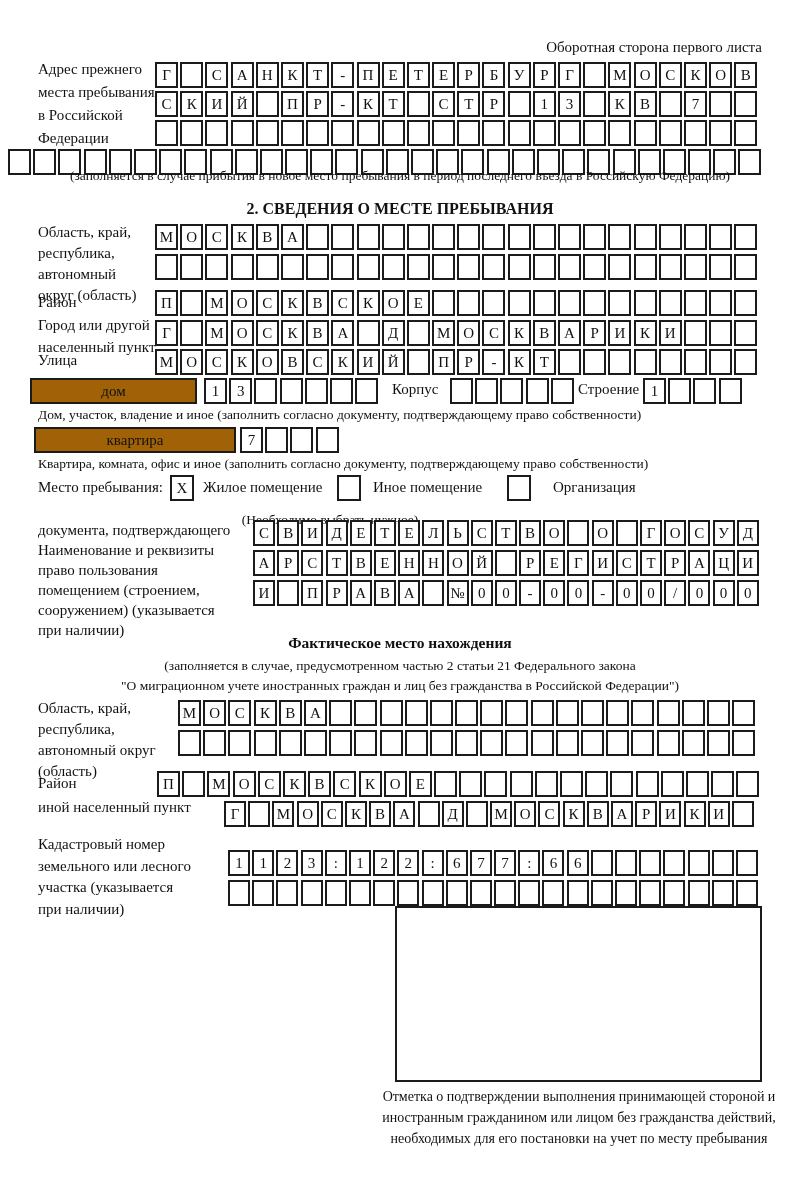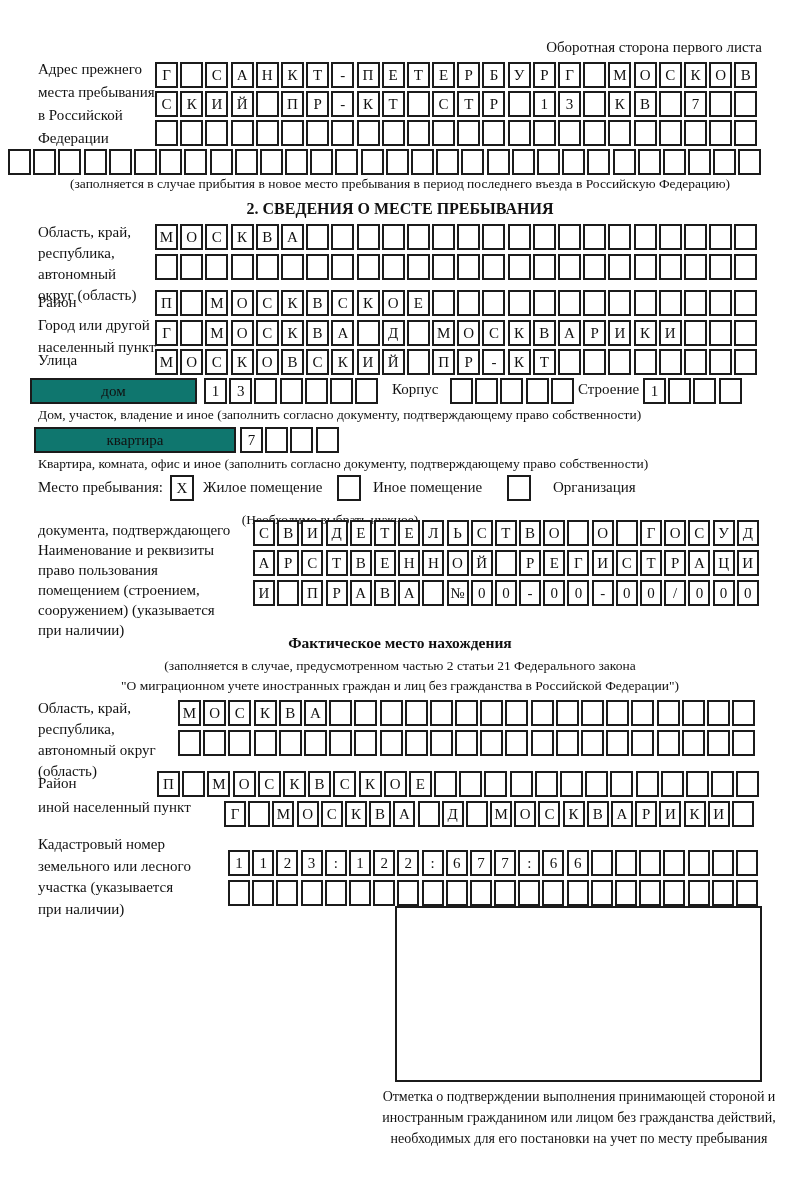--- a/index.html
+++ b/index.html
@@ -13,21 +13,21 @@
   .lines div { white-space:nowrap; }
   .boxrow { display:flex; gap:2.2px; }
   .cell {
     flex:none; width:23px; height:26px; box-sizing:border-box;
     border:2px solid #1b1b1b; background:#fff;
     display:flex; align-items:center; justify-content:center;
     font-size:15px; line-height:1;
   }
   .tight .cell { width:22px; }
   .bigfield {
-    box-sizing:border-box; border:2px solid #1b1b1b; background:#0f766e;
+    box-sizing:border-box; border:2px solid #1b1b1b; background:#a16207;
     display:flex; align-items:center; justify-content:center; font-size:15px;
   }
   .checkbox {
     box-sizing:border-box; width:24px; height:26px; border:2px solid #1b1b1b;
     display:flex; align-items:center; justify-content:center; font-size:15px;
   }
   .caption { font-size:13.5px; white-space:nowrap; }
   .center { left:0; width:800px; text-align:center; }
   .bold { font-weight:bold; }
   .stampbox { box-sizing:border-box; border:2px solid #1b1b1b; background:#fff; }
@@ -147,21 +147,21 @@
     <span class="cell"></span>
     <span class="cell"></span>
     <span class="cell"></span>
     <span class="cell"></span>
     <span class="cell"></span>
     <span class="cell"></span>
     <span class="cell"></span>
     <span class="cell"></span>
     <span class="cell"></span>
   </div>
-<div class="abs caption center" style="top:176px;">(заполняется в случае прибытия в новое место пребывания в период последнего въезда в Российскую Федерацию)</div>
+<div class="abs caption center" style="top:168px;">(заполняется в случае прибытия в новое место пребывания в период последнего въезда в Российскую Федерацию)</div>
 
 <div class="abs bold center" style="top:200px; font-size:16px;">2. СВЕДЕНИЯ О МЕСТЕ ПРЕБЫВАНИЯ</div>
 
 <div class="abs lbl lines" style="left:38px; top:222px; line-height:21px;">
     <div>Область, край,</div>
     <div>республика,</div>
     <div>автономный</div>
     <div>округ (область)</div>
   </div>
 <div class="abs boxrow" style="left:155px; top:224px;">

